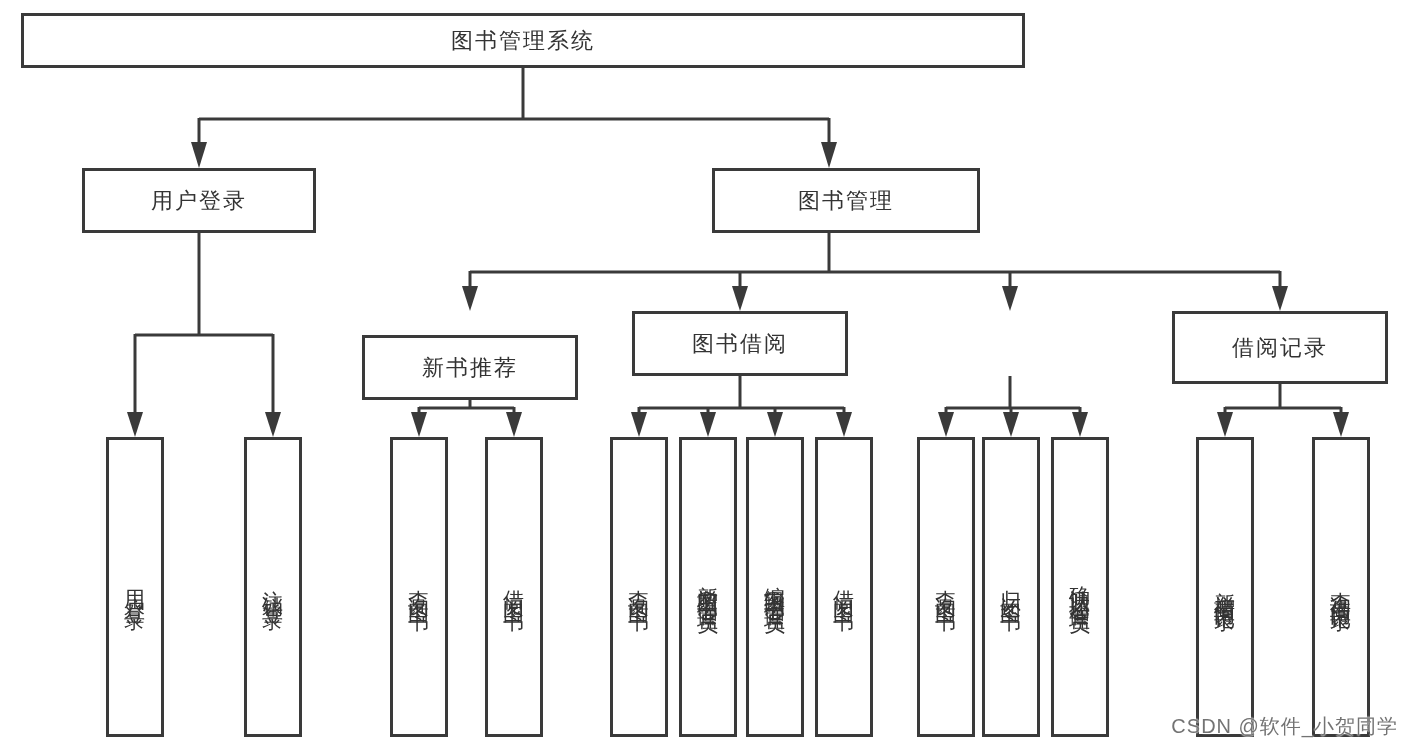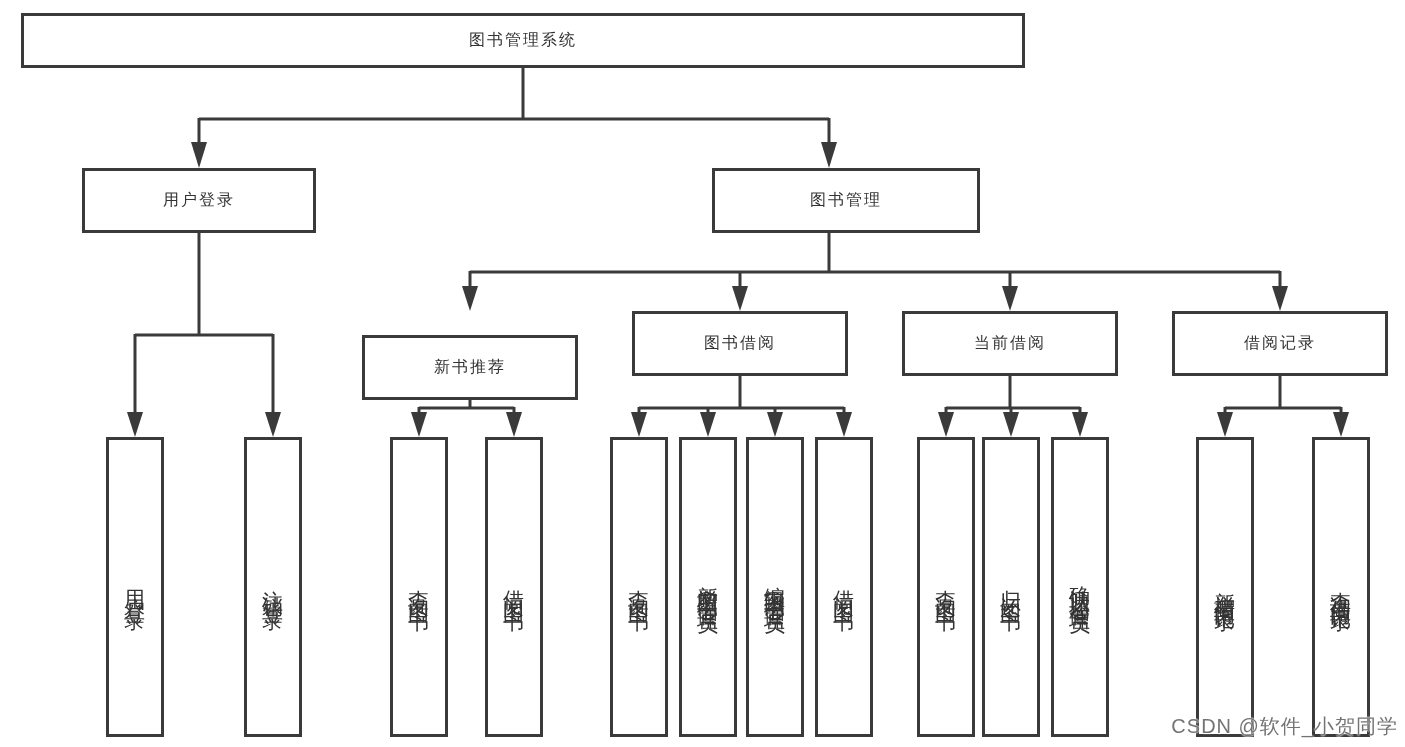--- a/index.html
+++ b/index.html
@@ -26,21 +26,21 @@
     box-sizing: border-box;
     border: 3px solid #3a3a3a;
     background: #ffffff;
     display: flex;
     align-items: center;
     justify-content: center;
     color: #333333;
     z-index: 2;
   }
   .hbox {
-    font-size: 16px;
+    font-size: 22px;
     letter-spacing: 2px;
   }
   .leaf {
     width: 58px;
     height: 300px;
     top: 437px;
   }
   .leaf .vtext {
     writing-mode: vertical-rl;
     font-size: 21px;
@@ -52,21 +52,21 @@
   .leaf.long .vtext {
     letter-spacing: 4px;
   }
   
   .root-box   { left: 21px;   top: 13px;  width: 1004px; height: 55px; }
   .b-user     { left: 82px;   top: 168px; width: 234px;  height: 65px; }
   .b-mgmt     { left: 712px;  top: 168px; width: 268px;  height: 65px; }
   .m-newbook  { left: 362px;  top: 311px; width: 216px;  height: 65px; margin-top: 24px; }
   .m-borrow   { left: 632px;  top: 311px; width: 216px;  height: 65px; }
   .m-current  { left: 902px;  top: 311px; width: 216px;  height: 65px; }
-  .m-records  { left: 1172px; top: 311px; width: 216px;  height: 65px; }
+  .m-records  { left: 1172px; top: 311px; width: 216px;  height: 73px; }
   
   .l-u1 { left: 106px; }
   .l-u2 { left: 244px; }
   .l-n1 { left: 390px; }
   .l-n2 { left: 485px; }
   .l-b1 { left: 610px; }
   .l-b2 { left: 679px; }
   .l-b3 { left: 746px; }
   .l-b4 { left: 815px; }
   .l-c1 { left: 917px; }
@@ -170,23 +170,20 @@
   <div class="box hbox b-mgmt">
     <span>图书管理</span>
   </div>
 
   <div class="box hbox m-newbook">
     <span>新书推荐</span>
   </div>
   <div class="box hbox m-borrow">
     <span>图书借阅</span>
   </div>
-  <div class="box hbox m-current">
-    <span>当前借阅</span>
-  </div>
   <div class="box hbox m-records">
     <span>借阅记录</span>
   </div>
 
   <div class="box leaf l-u1">
     <span class="vtext">用户登录</span>
   </div>
   <div class="box leaf l-u2">
     <span class="vtext">注销登录</span>
   </div>

